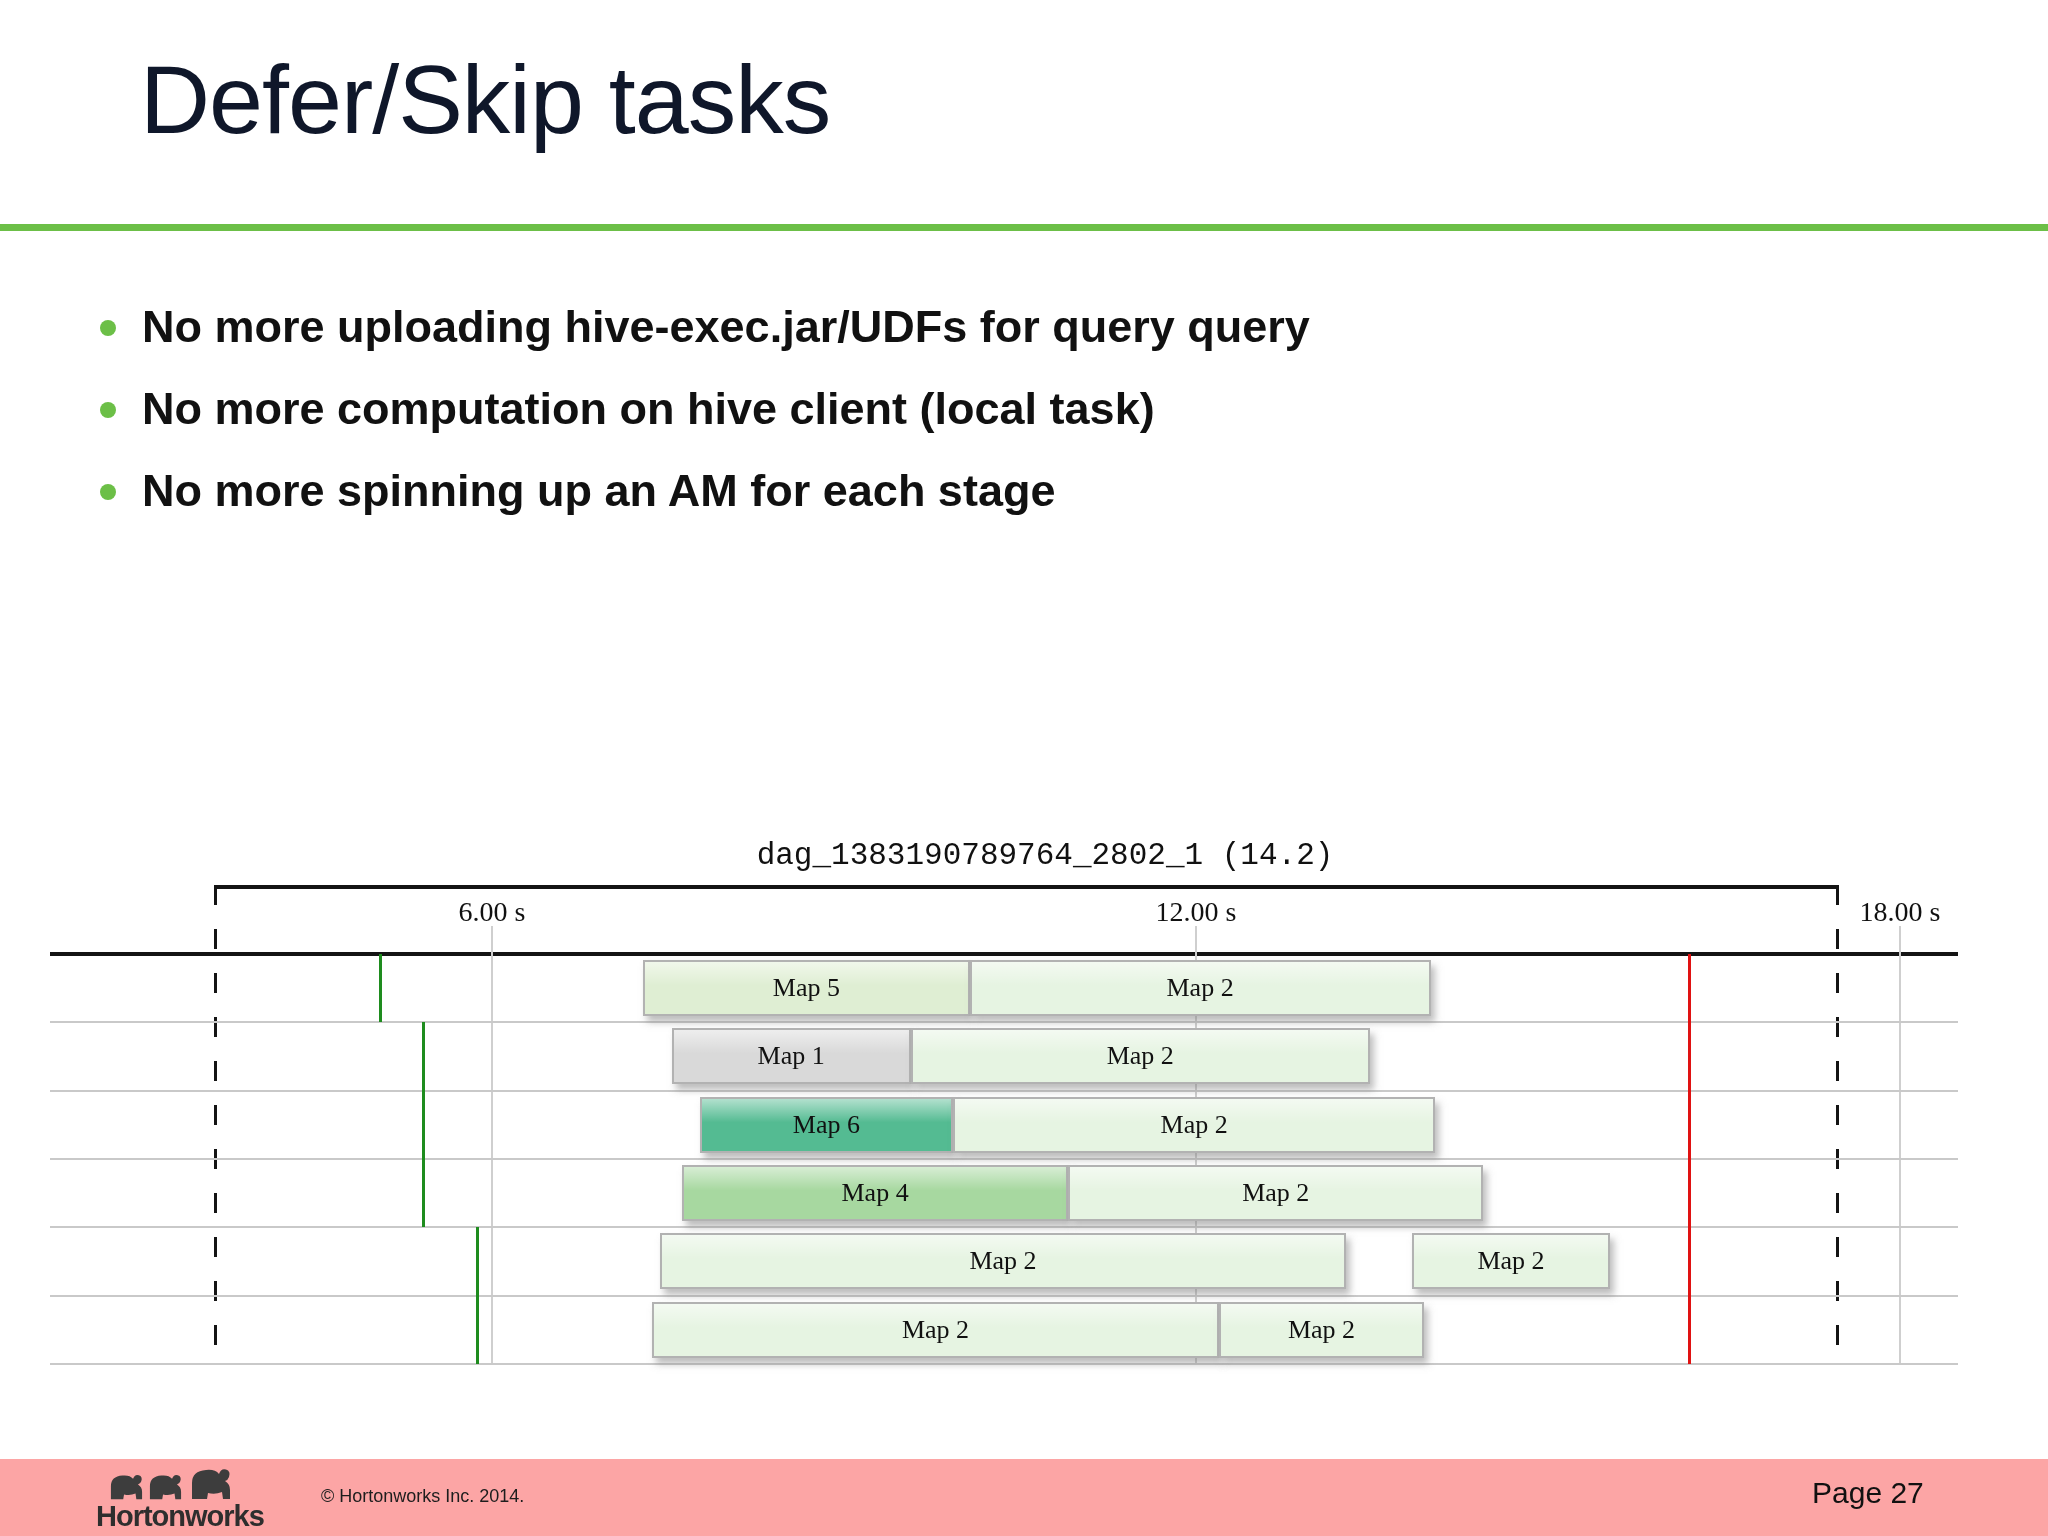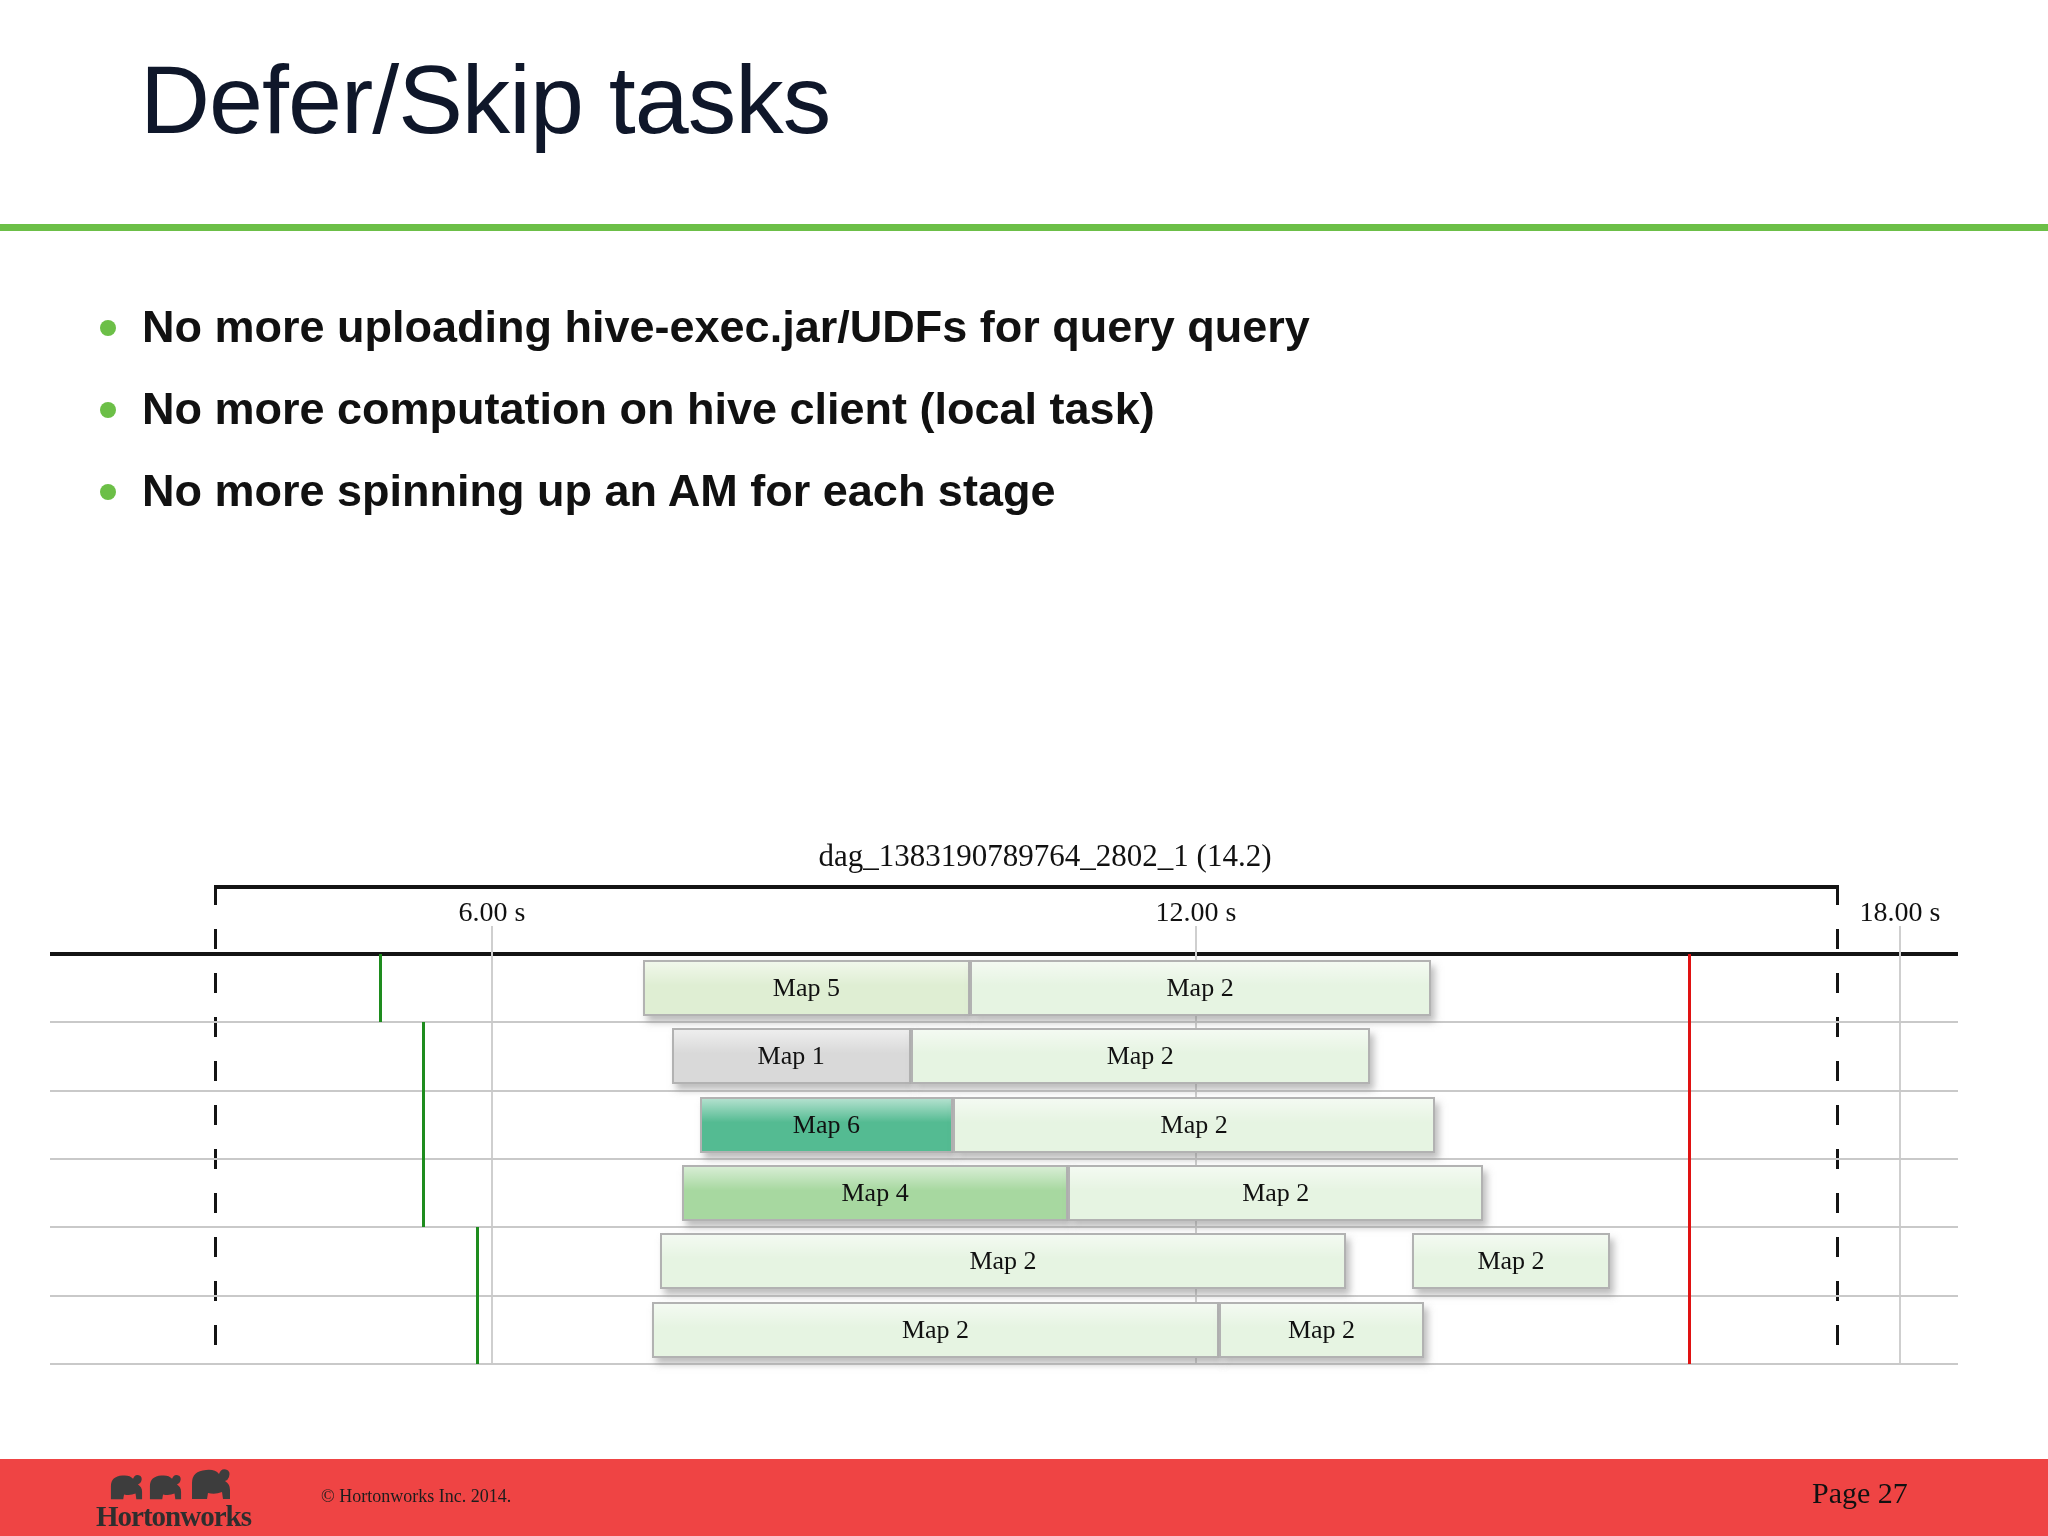--- a/index.html
+++ b/index.html
@@ -13,37 +13,37 @@
 
   
   .bullets{position:absolute;left:100px;top:286px;margin:0;padding:0;list-style:none;}
   .bullets li{height:82px;line-height:82px;font-size:45px;font-weight:bold;color:#111;white-space:nowrap;}
   .dot{display:inline-block;width:16px;height:16px;border-radius:50%;background:var(--accent);
        margin-right:26px;vertical-align:6px;}
 
   
   .chart{position:absolute;left:0;top:0;width:2048px;height:1420px;}
   .chart-title{position:absolute;left:230px;top:838px;width:1630px;text-align:center;
-               font-family:Liberation Serif, serif;font-size:31px;color:#111;}
+               font-family:Liberation Mono, monospace;font-size:31px;color:#111;}
   .bracket{position:absolute;top:885px;height:4px;background:#141414;}
   .dash{position:absolute;top:885px;width:3px;height:483px;
         background:repeating-linear-gradient(180deg,#141414 0 20px,transparent 20px 44px);}
   .tick{position:absolute;top:896px;transform:translateX(-50%);white-space:nowrap;
         font-family:"Liberation Serif",serif;font-size:28px;color:#111;}
   .grid{position:absolute;top:926px;height:438px;width:2px;background:#cfcfcf;}
   .topline{position:absolute;left:50px;top:952px;width:1908px;height:4px;background:#141414;}
   .rowline{position:absolute;left:50px;width:1908px;height:2px;background:#c9c9c9;}
   .bar{position:absolute;height:56px;box-sizing:border-box;border:2px solid #b2b2b2;
        background-image:linear-gradient(rgba(255,255,255,.55),rgba(255,255,255,0) 45%);
        box-shadow:4px 6px 7px rgba(125,125,125,.5);display:flex;align-items:center;justify-content:center;}
   .bar-label{font-family:"Liberation Serif",serif;font-size:26px;color:#111;white-space:nowrap;}
   .marker{position:absolute;width:3px;}
 
   
-  .footer{position:absolute;left:0;top:1459px;width:2048px;height:77px;background:#ef4444;font-family:Liberation Serif, serif;}
+  .footer{position:absolute;left:0;top:1459px;width:2048px;height:77px;background:#fca5a5;}
   .logo{position:absolute;left:96px;top:3px;width:200px;}
   .logo svg{display:block;margin-left:10px;}
   .logo-word{font-size:29px;font-weight:bold;color:#2e2e2e;letter-spacing:-1px;margin-top:-2px;}
   .copyright{position:absolute;left:321px;top:27px;font-size:18px;color:#1d1d1d;}
   .page-num{position:absolute;left:1812px;top:17px;font-size:30px;color:#111;}
 </style>
 </head>
 <body>
 
 <div class="slide" style="--accent: #6cbf47;">

